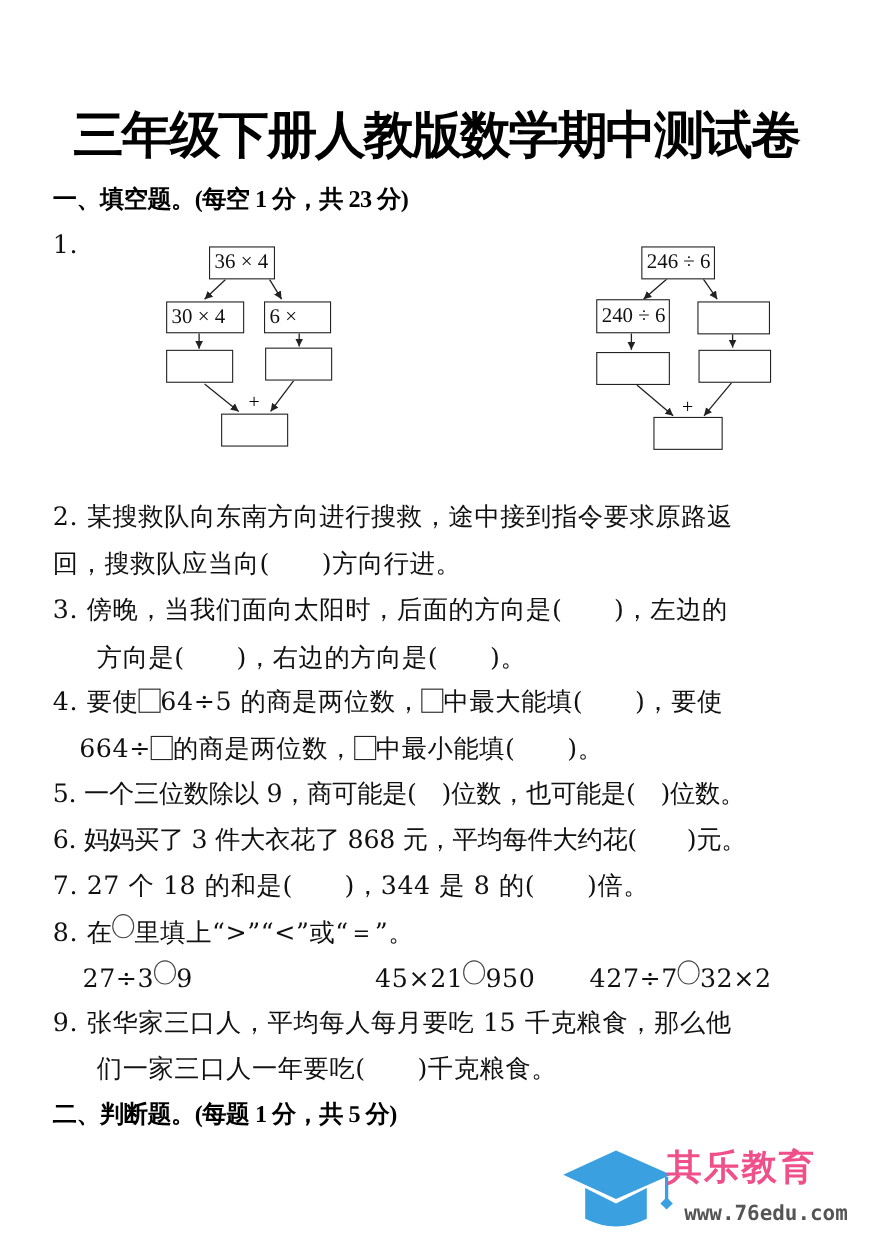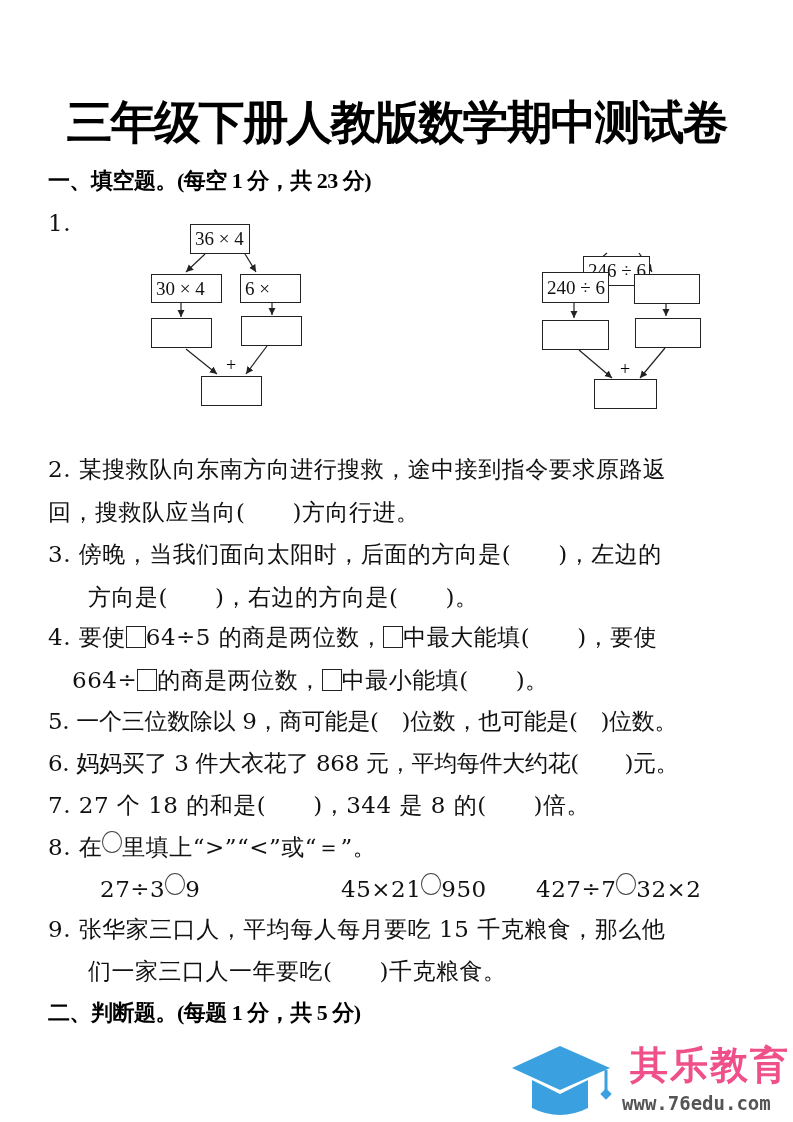--- a/index.html
+++ b/index.html
@@ -13,22 +13,22 @@
   .line { position: absolute; font-size: 23px; white-space: nowrap; letter-spacing: 0.5px; }
   .diagram { position: absolute; }
   .box { position: absolute; border: 1.5px solid #222; background: #fff;
          font-family: "Liberation Serif", serif; font-size: 19px; display: flex;
          align-items: center; padding-left: 4px; box-sizing: border-box; }
   .sq { display: inline-block; width: 20px; height: 22px; border: 1.5px solid #222;
         vertical-align: -3px; box-sizing: border-box; background: #fff; }
   .circ { display: inline-block; width: 20px; height: 22px; border: 1.5px solid #444;
           border-radius: 50%; vertical-align: 2px; box-sizing: border-box; }
   .logo { position: absolute; left: 510px; top: 1040px; width: 280px; height: 80px; }
-  .logo-text { position: absolute; left: 120px; top: 0; font-family: "DejaVu Sans", sans-serif;
-               font-weight: bold; font-size: 38px; color: #f0508a; letter-spacing: 2px; }
+  .logo-text { position: absolute; left: 96px; top: 0; font-family: "DejaVu Sans", sans-serif;
+               font-weight: bold; font-size: 32px; color: #f0508a; letter-spacing: 2px; }
   .logo-url { position: absolute; left: 112px; top: 52px; font-family: "DejaVu Sans Mono", monospace;
               font-weight: bold; font-size: 19px; color: #555; }
 </style>
 </head>
 <body>
 
 <div class="title">三年级下册人教版数学期中测试卷</div>
 <div class="section" style="top:166px;">一、填空题。(每空 1 分，共 23 分)</div>
 
 <div class="line" style="left:48px; top:210px;">1.</div>
@@ -57,21 +57,21 @@
     <text x="620" y="375" font-size="18" font-family="Liberation Serif, serif">+</text>
   </svg>
 
   <div class="box" style="left:190px; top:224px; width:60px; height:30px;">36 × 4</div>
   <div class="box" style="left:151px; top:274px; width:71px; height:29px;">30 × 4</div>
   <div class="box" style="left:240px; top:274px; width:61px; height:29px;">6 ×</div>
   <div class="box" style="left:151px; top:318px; width:61px; height:30px;"></div>
   <div class="box" style="left:241px; top:316px; width:61px; height:30px;"></div>
   <div class="box" style="left:201px; top:376px; width:61px; height:30px;"></div>
 
-  <div class="box" style="left:583px; top:224px; width:67px; height:30px;margin-top:32px;">246 ÷ 6</div>
+  <div class="box" style="left:583px; top:224px; width:67px; height:30px;">246 ÷ 6</div>
   <div class="box" style="left:542px; top:272px; width:67px; height:31px;">240 ÷ 6</div>
   <div class="box" style="left:634px; top:274px; width:66px; height:30px;"></div>
   <div class="box" style="left:542px; top:320px; width:67px; height:30px;"></div>
   <div class="box" style="left:635px; top:318px; width:66px; height:30px;"></div>
   <div class="box" style="left:594px; top:379px; width:63px; height:30px;"></div>
 </div>
 
 <div class="line" style="left:48px; top:454px;">2. 某搜救队向东南方向进行搜救，途中接到指令要求原路返</div>
 <div class="line" style="left:48px; top:497px;">回，搜救队应当向(　　)方向行进。</div>
 
@@ -85,21 +85,21 @@
   <span>664÷</span><span class="sq"></span><span>的商是两位数，</span><span class="sq"></span><span>中最小能填(　　)。</span>
 </div>
 
 <div class="line" style="left:48px; top:706px; letter-spacing:-0.3px;">5. 一个三位数除以 9，商可能是(　)位数，也可能是(　)位数。</div>
 <div class="line" style="left:48px; top:748px; letter-spacing:-0.3px;">6. 妈妈买了 3 件大衣花了 868 元，平均每件大约花(　　)元。</div>
 <div class="line" style="left:48px; top:790px;">7. 27 个 18 的和是(　　)，344 是 8 的(　　)倍。</div>
 
 <div class="line" style="left:48px; top:831px;">
   <span>8. 在</span><span class="circ"></span><span>里填上“&gt;”“&lt;”或“＝”。</span>
 </div>
-<div class="line" style="left:100px; top:873px;">
+<div class="line" style="left:75px; top:873px;">
   <span>27÷3</span><span class="circ"></span><span>9</span>
 </div>
 <div class="line" style="left:309px; top:873px;margin-left:32px;">
   <span>45×21</span><span class="circ"></span><span>950</span>
 </div>
 <div class="line" style="left:536px; top:873px;">
   <span>427÷7</span><span class="circ"></span><span>32×2</span>
 </div>
 
 <div class="line" style="left:48px; top:914px;">9. 张华家三口人，平均每人每月要吃 15 千克粮食，那么他</div>

